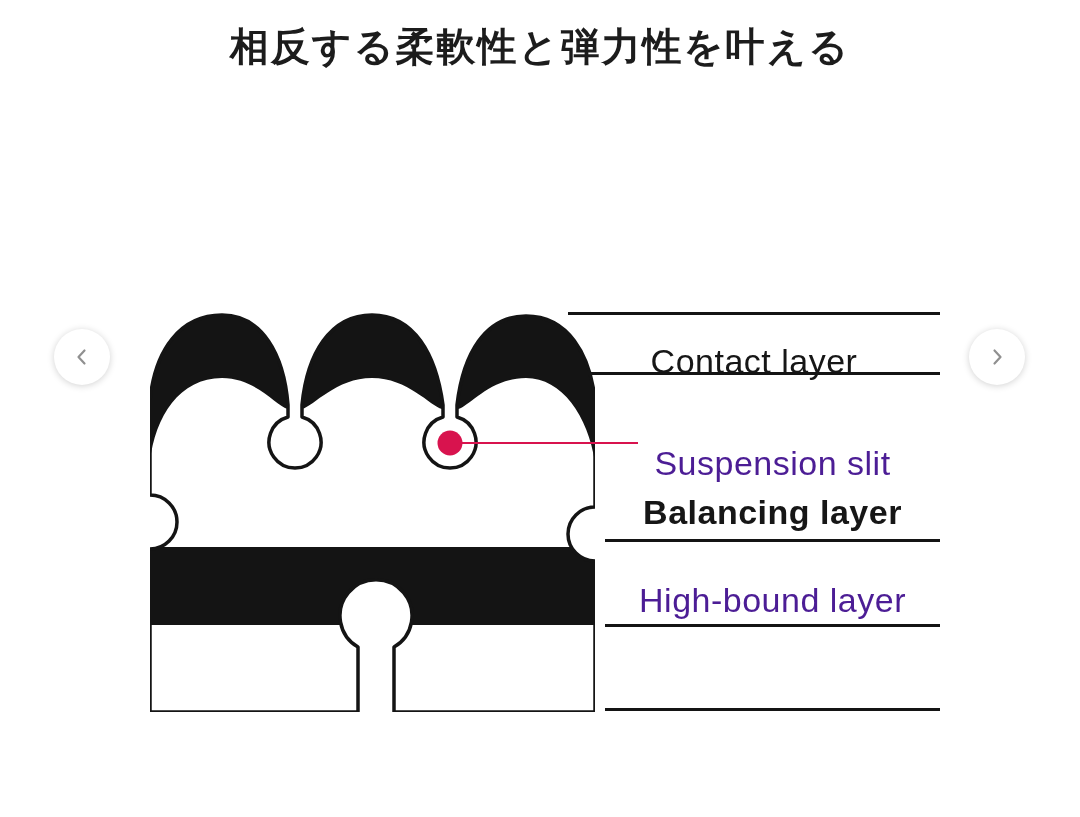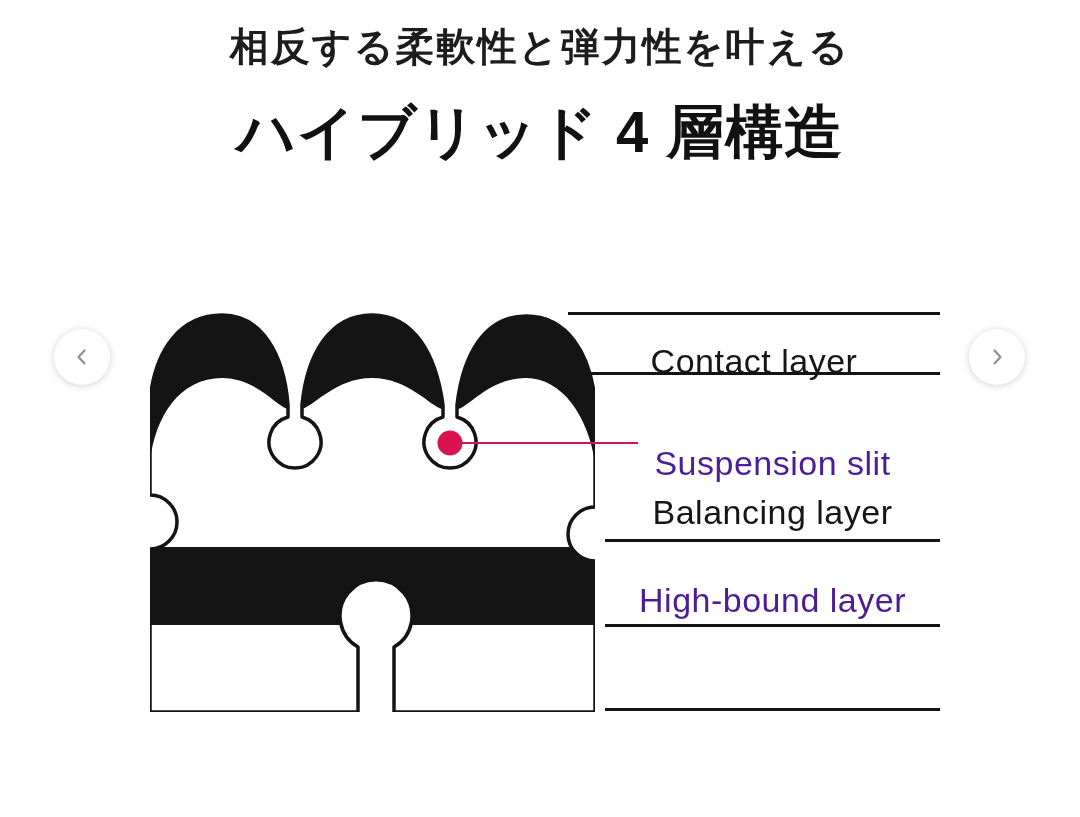--- a/index.html
+++ b/index.html
@@ -29,32 +29,31 @@
   .rule.r3{left:605px;top:539px;width:335px;}
   .rule.r4{left:605px;top:624px;width:335px;}
   .rule.r5{left:605px;top:708px;width:335px;}
   .layer-label{
     position:absolute;text-align:center;font-size:34px;font-weight:400;
     letter-spacing:0.5px;color:#161616;line-height:38px;margin-top:16px;
   }
   .layer-label.red{color:#4c1d95;}
   .lab-contact{left:568px;width:372px;top:326px;}
   .lab-suspension{left:605px;width:335px;top:428px;}
-  .lab-balancing{left:605px;width:335px;top:477px;}
+  .lab-balancing{left:605px;width:335px;top:477px;font-weight:bold;}
   .lab-highbound{left:605px;width:335px;top:565px;}
   .lab-supportive{left:605px;width:335px;top:649px;}
   .connector{position:absolute;left:458px;top:442px;width:180px;height:2px;background:#d8134e;}
 </style>
 </head>
 <body>
 
 <div class="stage">
 
   <h2 class="subtitle">相反する柔軟性と弾力性を叶える</h2>
-  <h1 class="title">ハイブリッド 4 層構造</h1>
 
   <button class="carousel-btn prev">
     <svg width="24" height="24" viewBox="0 0 24 24">
       <path d="M14.5 5.5 L8.5 12 L14.5 18.5" fill="none" stroke="#909090" stroke-width="2.2" stroke-linecap="round" stroke-linejoin="round"></path>
     </svg>
   </button>
 
   <button class="carousel-btn next">
     <svg width="24" height="24" viewBox="0 0 24 24">
       <path d="M9.5 5.5 L15.5 12 L9.5 18.5" fill="none" stroke="#909090" stroke-width="2.2" stroke-linecap="round" stroke-linejoin="round"></path>

